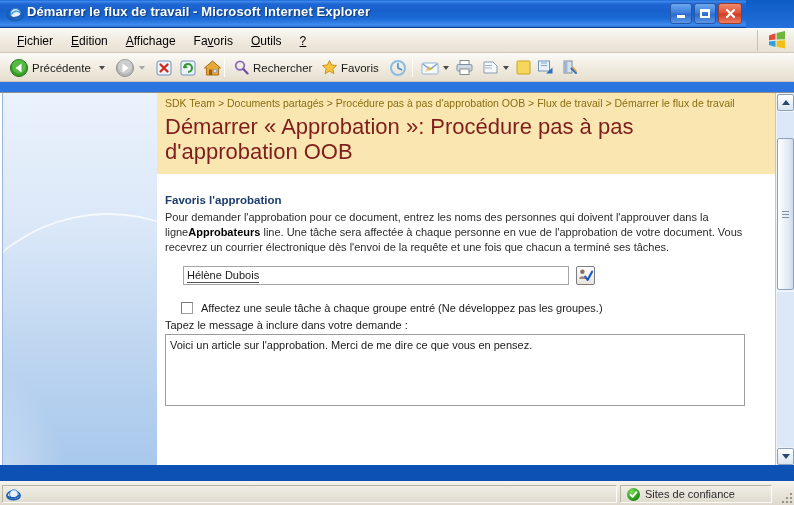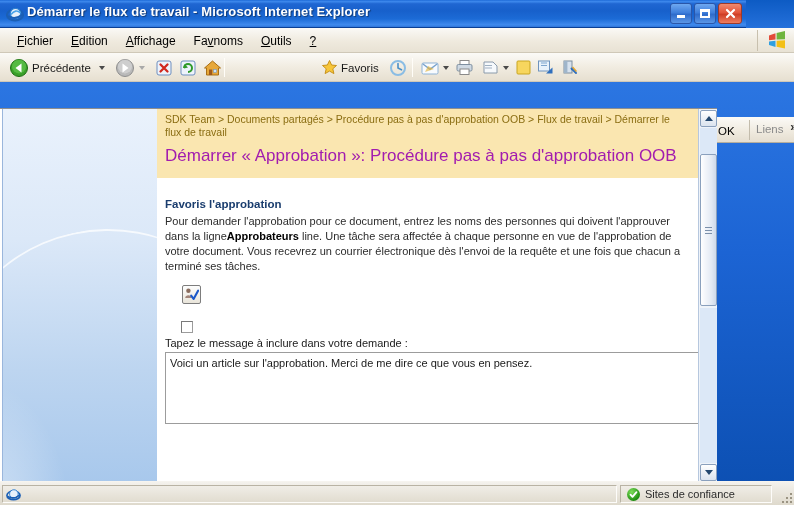--- a/index.html
+++ b/index.html
@@ -139,21 +139,21 @@
   }
   .addr-chev {
     position: absolute; right: 5px; top: 3px; font-size: 12px; color: #333; font-weight: bold;
   }
   .addr-sep {
     position: absolute; left: 741px; top: 3px; width: 1px; height: 20px; background: #c3bcac;
   }
 
   
   .viewport {
-    position: absolute; left: 0; top: 108px; width: 717px; height: 373px;
+    position: absolute; left: 0; top: 92px; width: 794px; height: 373px;
     background: #fff;
     border-top: 1px solid #8e8e8e;
     overflow: hidden;
   }
   .page-left {
     position: absolute; left: 2px; top: 0; width: 155px; height: 373px;
     background:
       radial-gradient(120% 90% at -10% 115%, rgba(255,255,255,.55) 0%, rgba(255,255,255,0) 46%),
       linear-gradient(to bottom, #eaf2fc 0%, #dbe8f8 35%, #bdd5f0 70%, #a8c8ec 100%);
     border-left: 1px solid #9ab6dc;
@@ -175,21 +175,21 @@
   .banner {
     background: #fae6b0;
     padding: 4px 10px 10px 8px;
   }
   .breadcrumb {
     font-size: 10.5px; color: #8a6d12; line-height: 13px;
     max-width: 600px;
   }
   .page-title {
     margin-top: 4px;
-    font-size: 17px; color: #a21caf; line-height: 25px; font-weight: normal;
+    font-size: 22px; color: #7f1d1d; line-height: 25px; font-weight: normal;
     max-width: 545px;
   }
 
   
   .content { padding: 20px 14px 0 8px; }
   .sec-title {
     font-size: 11.5px; font-weight: bold; color: #1a3d6e; margin-bottom: 4px;
   }
   .sec-body {
     font-size: 11px; color: #2c2c2c; line-height: 15px; max-width: 583px;
@@ -340,21 +340,21 @@
         </div>
       </div>
     </div>
   </div>
 
   <div class="menubar">
     <div class="menuitems">
       <div class="menuitem"><u>F</u><span>ichier</span></div>
       <div class="menuitem"><u>E</u><span>dition</span></div>
       <div class="menuitem"><u>A</u><span>ffichage</span></div>
-      <div class="menuitem">Fa<u>v</u><span>noms</span></div>
+      <div class="menuitem">Fa<u>v</u><span>oris</span></div>
       <div class="menuitem"><u>O</u><span>utils</span></div>
       <div class="menuitem"><u>?</u></div>
     </div>
     <div class="menubar-sep"></div>
     <span class="winflag">
       <svg width="20" height="19" viewBox="0 0 20 19">
         <path d="M2 4.5 L8.5 2.2 L8.5 8.6 L2 9.3 Z" fill="#e24b3a"></path>
         <path d="M9.6 1.9 L18 0 L18 8.2 L9.6 8.6 Z" fill="#6fb53e"></path>
         <path d="M2 10.4 L8.5 9.8 L8.5 16 L2 14 Z" fill="#2f9fe0"></path>
         <path d="M9.6 9.7 L18 9.3 L18 17.6 L9.6 15.7 Z" fill="#f3c017"></path>
@@ -398,20 +398,27 @@
       </svg>
     </div>
     <div class="tb-item" style="left:200px;">
       <svg width="19" height="18" viewBox="0 0 19 18">
         <path d="M9.5 2 L17.5 9 L15.5 9 L15.5 16 L3.5 16 L3.5 9 L1.5 9 Z" fill="#e7a83a" stroke="#a96f15"></path>
         <rect x="6" y="10.5" width="3.2" height="5.5" fill="#9e5a1c"></rect>
         <rect x="10.5" y="10.5" width="3" height="3" fill="#cfe4f6" stroke="#7a98b6" stroke-width=".6"></rect>
       </svg>
     </div>
     <div class="tb-sep" style="left:224px;"></div>
+    <div class="tb-item" style="left:230px;">
+      <svg width="17" height="17" viewBox="0 0 17 17">
+        <circle cx="7" cy="6.6" r="4.3" fill="none" stroke="#8a6bc0" stroke-width="1.8"></circle>
+        <path d="M10.3 10 L14.6 14.4" stroke="#6b4fa2" stroke-width="2.2" stroke-linecap="round"></path>
+      </svg>
+      <span>Rechercher</span>
+    </div>
     <div class="tb-item" style="left:318px;">
       <svg width="17" height="17" viewBox="0 0 17 17">
         <path d="M8.5 1.5 L10.6 6 L15.5 6.5 L11.8 9.8 L12.9 14.6 L8.5 12.1 L4.1 14.6 L5.2 9.8 L1.5 6.5 L6.4 6 Z" fill="#f7c63a" stroke="#c28a10" stroke-width=".9" stroke-linejoin="round"></path>
       </svg>
       <span>Favoris</span>
     </div>
     <div class="tb-item" style="left:386px;">
       <svg width="18" height="18" viewBox="0 0 18 18">
         <circle cx="9" cy="9" r="7" fill="none" stroke="#8bbde4" stroke-width="2"></circle>
         <path d="M9 4.5 L9 9 L12.5 10.8" stroke="#4b8fc6" stroke-width="1.6" fill="none" stroke-linecap="round"></path>
@@ -498,31 +505,35 @@
       </div>
 
       <div class="content">
         <div class="sec-title">Favoris l'approbation</div>
         <div class="sec-body">
           <span>Pour demander l'approbation pour ce document, entrez les noms des personnes qui doivent l'approuver dans la ligne</span><b>Approbateurs</b><span> line.  Une tâche sera affectée à chaque personne en vue de l'approbation de votre document. Vous recevrez un courrier électronique dès l'envoi de la requête et une fois que chacun a terminé ses tâches.</span>
         </div>
 
 
         <div class="approver-row">
+          <div class="approver-input">
+            <span>Hélène Dubois</span>
+          </div>
           <div class="check-ico">
             <svg width="15" height="15" viewBox="0 0 15 15">
               <circle cx="4.4" cy="3.8" r="2.2" fill="#8a6d5e"></circle>
               <path d="M1.2 11 C1.2 7.4 7.6 7.4 7.6 11 Z" fill="#a3857a"></path>
               <path d="M7.2 8.6 L9.6 12 L14.2 3.6" fill="none" stroke="#1b58c9" stroke-width="2.1" stroke-linecap="round" stroke-linejoin="round"></path>
             </svg>
           </div>
         </div>
 
         <div class="cb-row">
           <span class="cbox"></span>
+          <span class="cb-label">Affectez une seule tâche à chaque groupe entré (Ne développez pas les groupes.)</span>
         </div>
 
         <div class="msg-label">Tapez le message à inclure dans votre demande :</div>
         <div class="msg-box">
           <span>Voici un article sur l'approbation. Merci de me dire ce que vous en pensez.</span>
         </div>
       </div>
     </div>
 
     <div class="vscroll">

